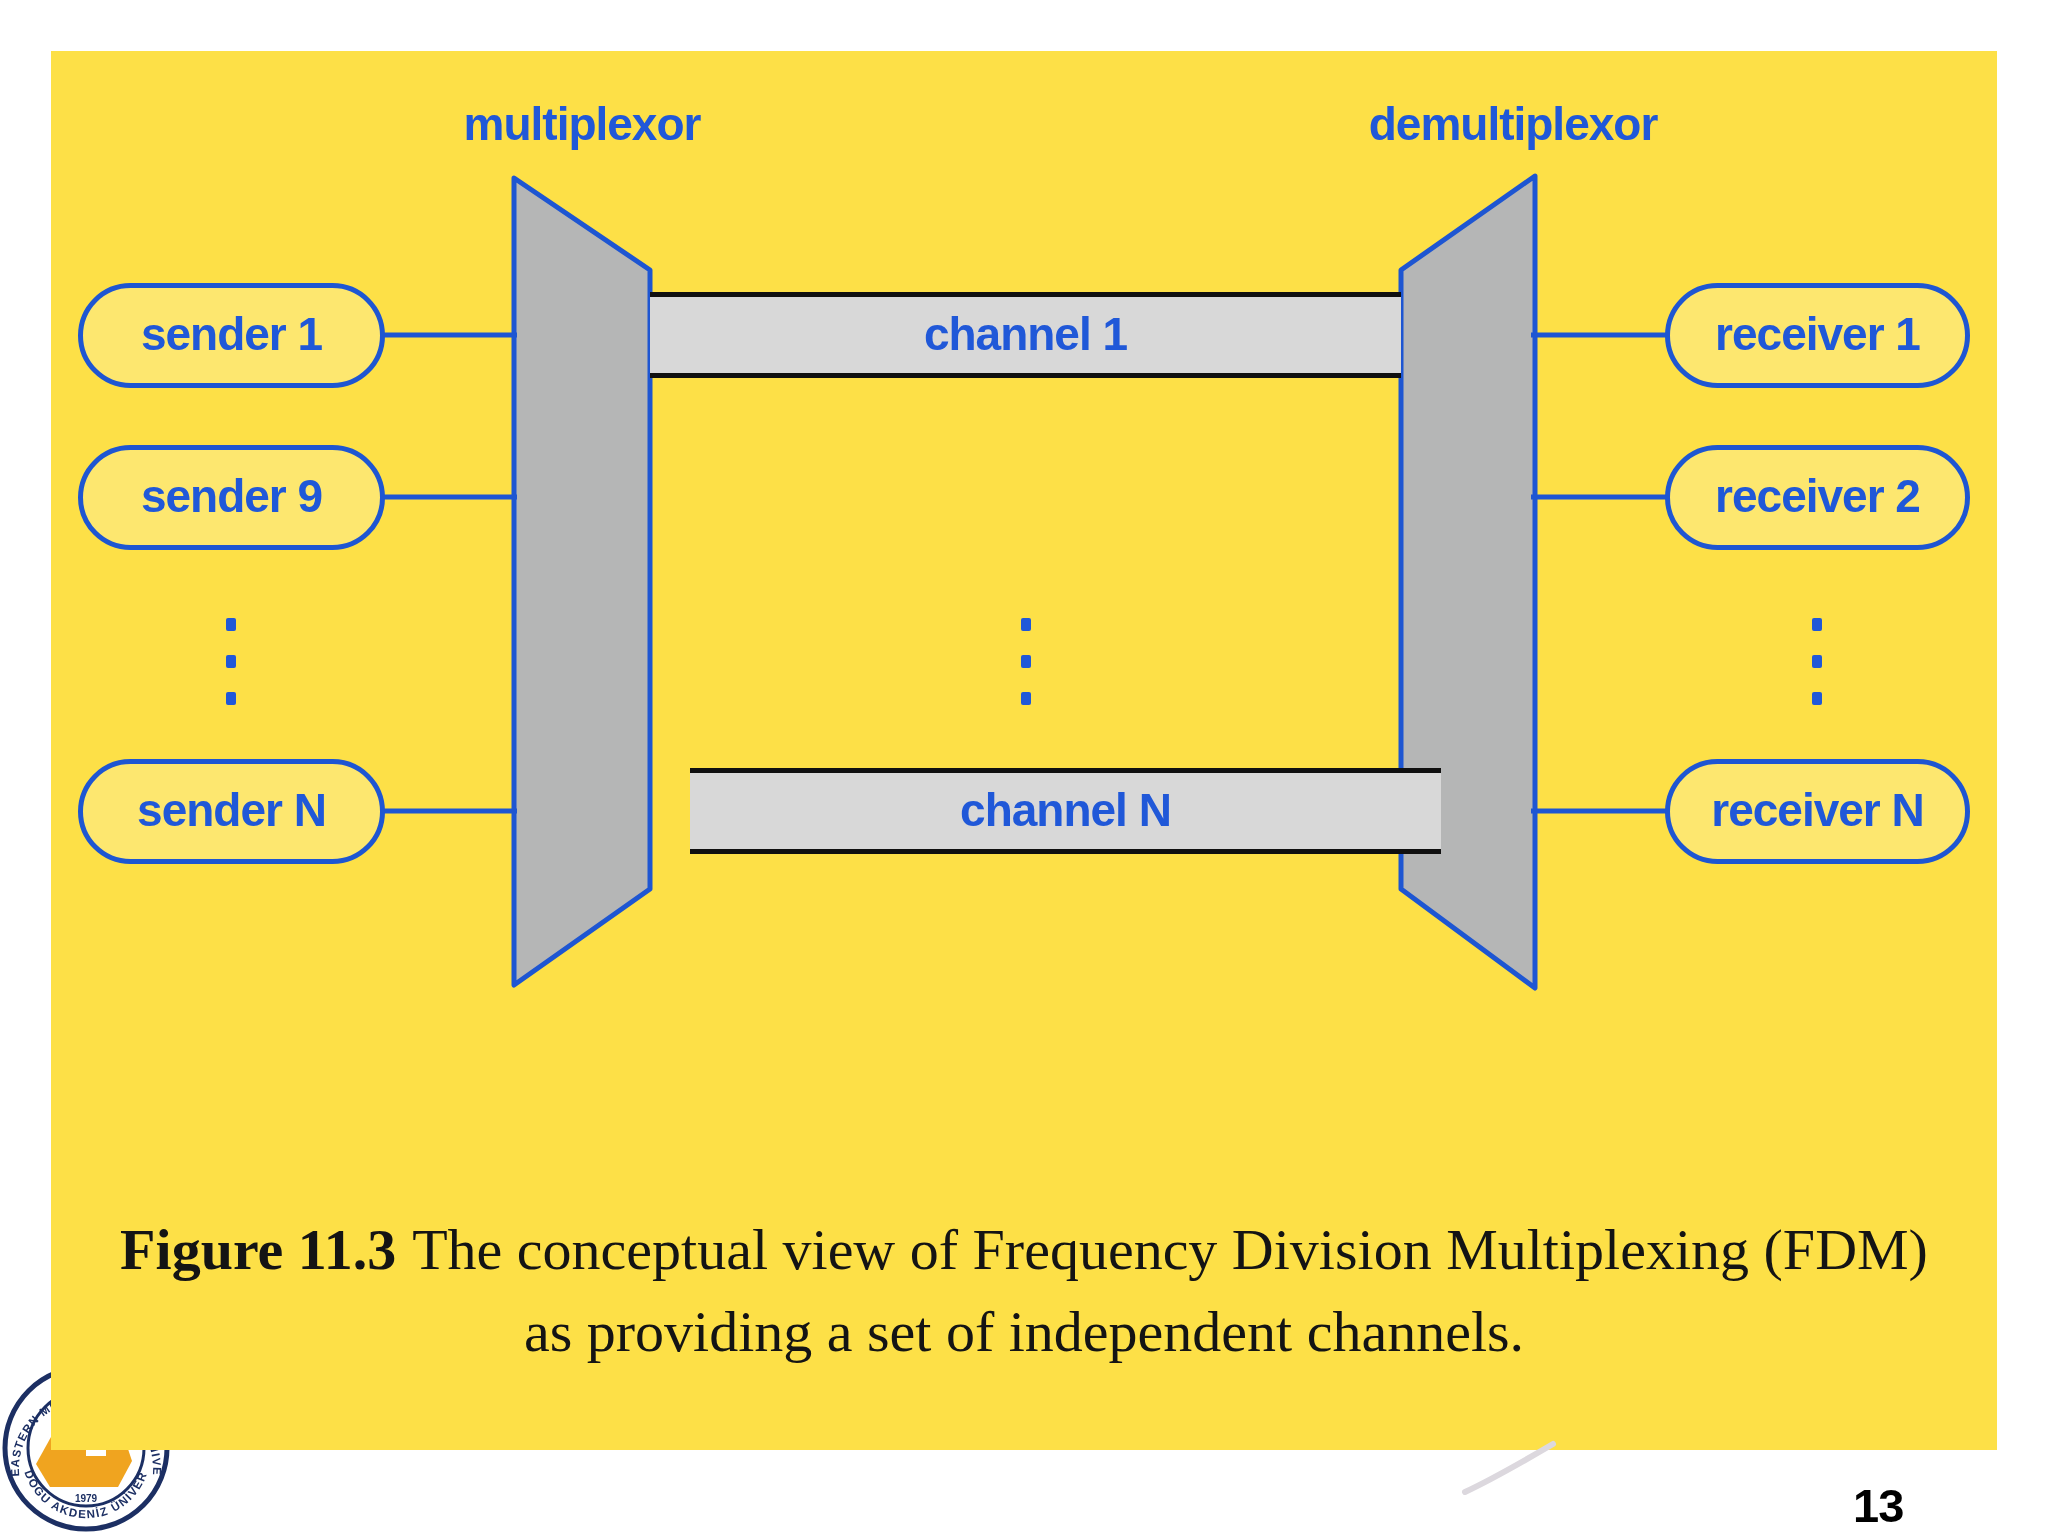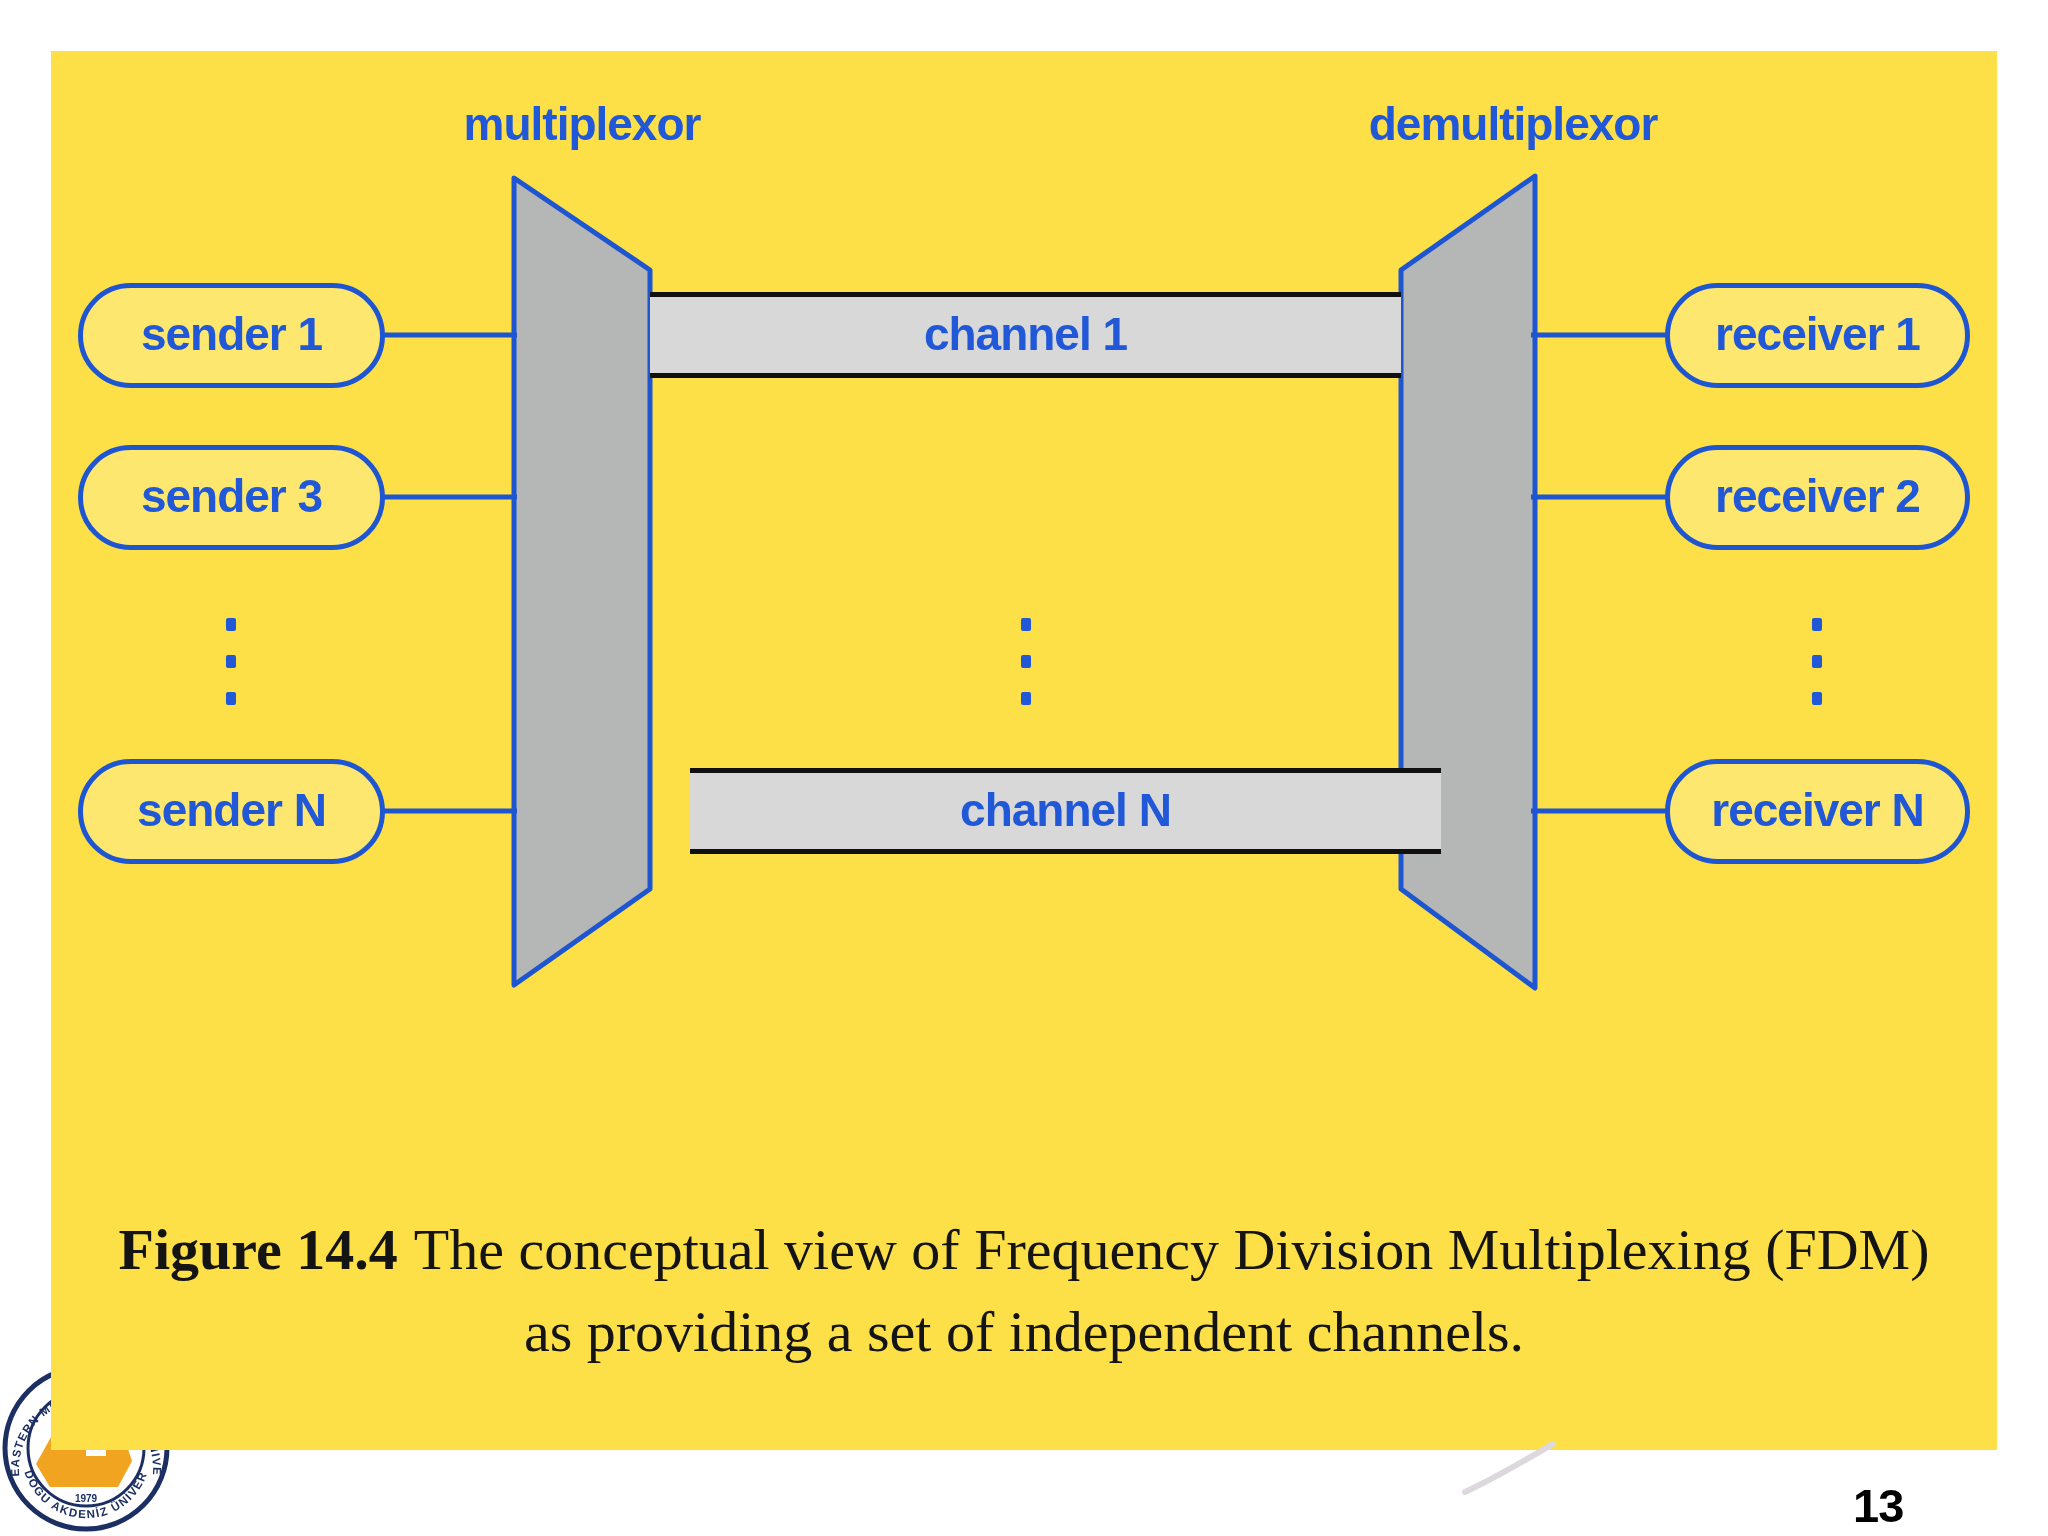--- a/index.html
+++ b/index.html
@@ -85,21 +85,21 @@
       <line x1="1480" y1="284" x2="1618" y2="284"></line>
       <line x1="1480" y1="446" x2="1618" y2="446"></line>
       <line x1="1480" y1="760" x2="1618" y2="760"></line>
     </g>
   </svg>
 
   <div class="channel" style="top:241px;">channel 1</div>
   <div class="channel" style="top:717px;margin-left:40px;">channel N</div>
 
   <div class="pill" style="left:27px;top:232px;">sender 1</div>
-  <div class="pill" style="left:27px;top:394px;">sender 3</div>
+  <div class="pill" style="left:27px;top:394px;">sender 9</div>
   <div class="pill" style="left:27px;top:708px;">sender N</div>
 
   <div class="pill right" style="left:1614px;top:232px;">receiver 1</div>
   <div class="pill right" style="left:1614px;top:394px;">receiver 2</div>
   <div class="pill right" style="left:1614px;top:708px;">receiver N</div>
 
   <div class="dots" style="left:180px;">
       <div></div>
       <div></div>
       <div></div>
@@ -109,21 +109,21 @@
       <div></div>
       <div></div>
     </div>
   <div class="dots" style="left:1766px;">
       <div></div>
       <div></div>
       <div></div>
     </div>
 
   <div class="caption">
-    <div><span class="cap-fig">Figure 14.4</span><span>The conceptual view of Frequency Division Multiplexing (FDM)</span></div>
+    <div><span class="cap-fig">Figure 11.3</span><span>The conceptual view of Frequency Division Multiplexing (FDM)</span></div>
     <div>as providing a set of independent channels.</div>
   </div>
 </div>
 
 <svg class="swoosh-svg" width="110" height="60">
   <path d="M10,54 Q40,40 98,6" stroke="#dcd8de" stroke-width="6" fill="none" stroke-linecap="round"></path>
 </svg>
 
 <div class="page-number">13</div>
 

